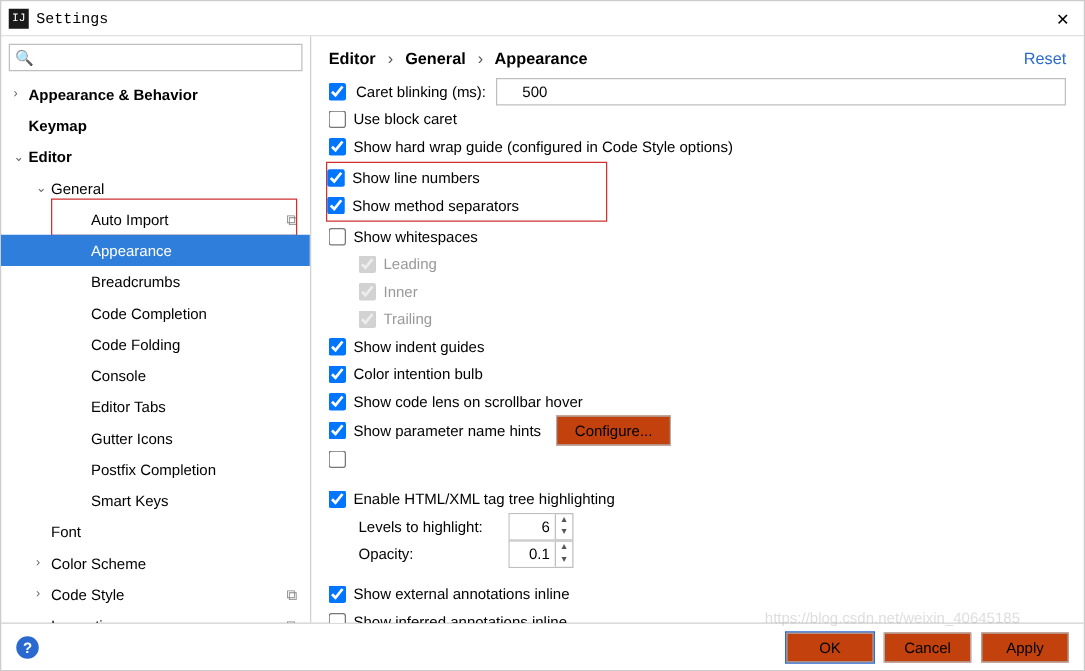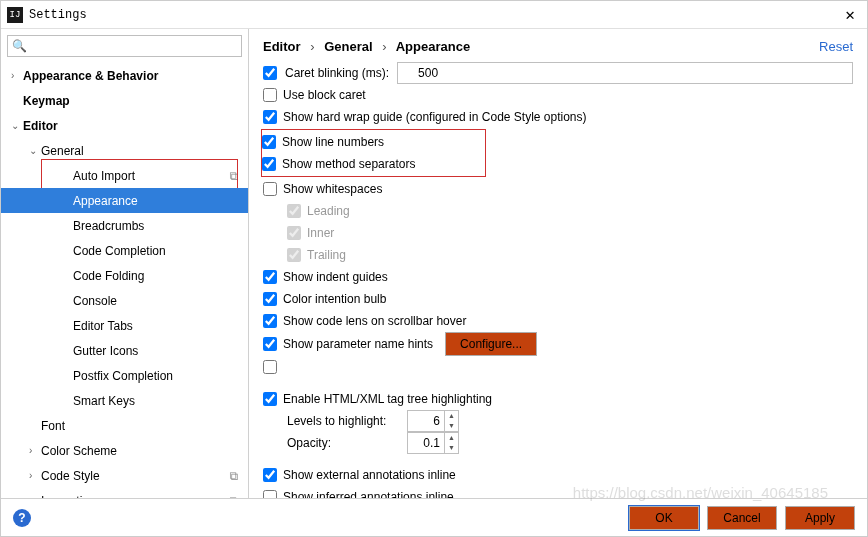--- a/index.html
+++ b/index.html
@@ -41,21 +41,21 @@
 .spinner { display: inline-flex; align-items: center; border: 1px solid #bfbfbf; height: 22px; }
 .spinner input { border: none; width: 36px; text-align: right; padding: 0 4px; outline: none; height: 20px; font-size: 12px; }
 .spinner .arrows { display: flex; flex-direction: column; border-left: 1px solid #bfbfbf; }
 .spinner .arrows span { font-size: 7px; line-height: 8px; padding: 1px 3px; color: #555; }
 .redbox-group { border: 1px solid #d03030; padding: 1px 0; margin: 1px 0 1px -2px; width: 225px; }
 .footer { height: 38px; border-top: 1px solid #d0d0d0; display: flex; align-items: center; padding: 0 12px; gap: 8px; }
 .footer .help { width: 18px; height: 18px; border-radius: 50%; background: #2a6ad0; color: #fff; display: flex; align-items: center; justify-content: center; font-size: 12px; font-weight: bold; }
 .footer .spacer { flex: 1; }
 .footer .fbtn { min-width: 70px; }
 .footer .primary { outline: 1px solid #2a6ad0; }
-.watermark { position: absolute; right: 40px; bottom: 36px; color: rgba(120,120,120,0.25); font-size: 15px; pointer-events: none; }
+.watermark { position: absolute; right: 52px; bottom: 36px; color: rgba(120,120,120,0.25); font-size: 12px; pointer-events: none; }
 label.lbl-inline { margin-left: 2px; }
 .section-gap { height: 10px; }
 </style>
 </head>
 <body>
 
 <div class="window">
   <div class="titlebar">
     <span class="app-icon">IJ</span>
     <span class="title">Settings</span>

